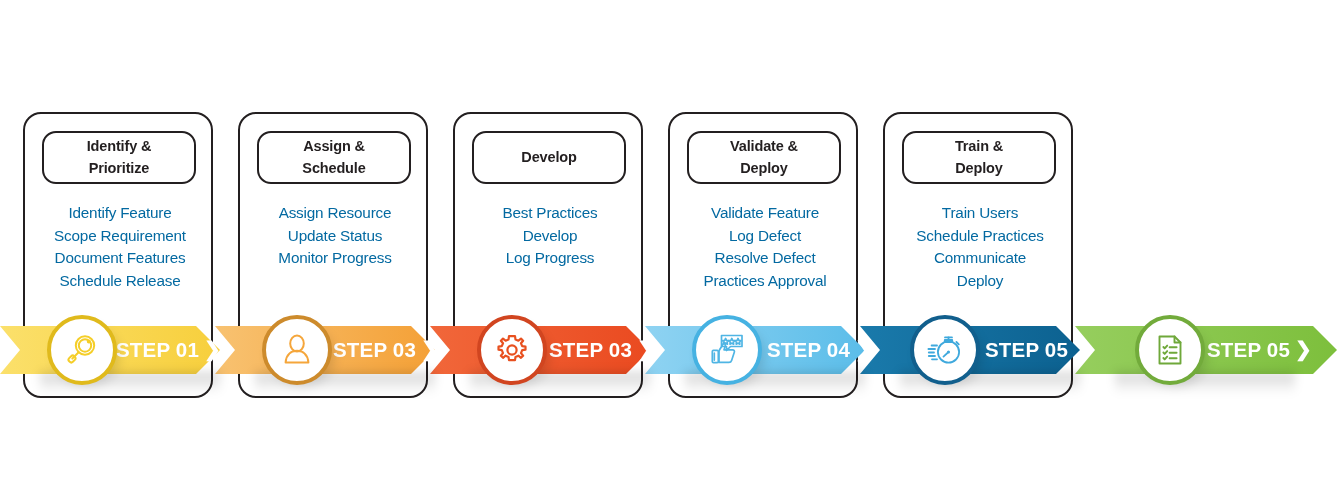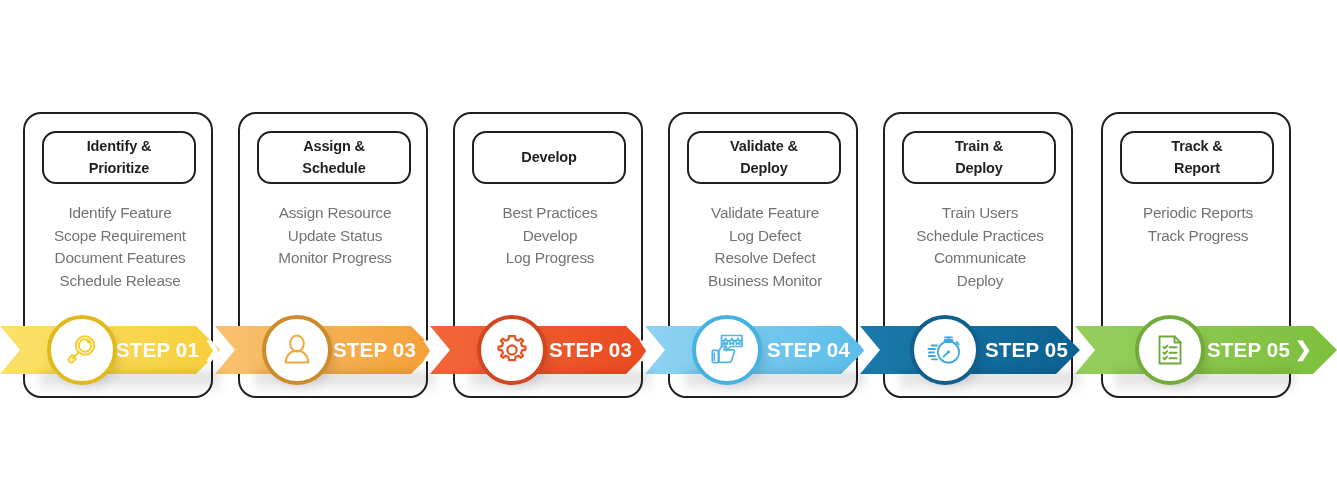--- a/index.html
+++ b/index.html
@@ -67,21 +67,21 @@
 
   .card-body {
     position: absolute;
     left: 4px;
     top: 88px;
     width: 182px;
     text-align: center;
   }
   .card-body-line {
     font-size: 15.3px;
-    color: #737373;
+    color: #0369a1;
     line-height: 22.5px;
     white-space: nowrap;
     letter-spacing: -0.2px;
   }
 
   
   .ribbons-layer {
     position: absolute;
     left: 0;
     top: 0;
@@ -209,51 +209,39 @@
       <div class="card-title-box">
         <div class="card-title">
           <span>Validate &amp;</span><br>
           <span>Deploy</span>
         </div>
       </div>
       <div class="card-body">
         <div class="card-body-line">Validate Feature</div>
         <div class="card-body-line">Log Defect</div>
         <div class="card-body-line">Resolve Defect</div>
-        <div class="card-body-line">Business Monitor</div>
+        <div class="card-body-line">Practices Approval</div>
       </div>
     </div>
 
     <div class="step-card" style="left:883px">
       <div class="card-title-box">
         <div class="card-title">
           <span>Train &amp;</span><br>
           <span>Deploy</span>
         </div>
       </div>
       <div class="card-body">
         <div class="card-body-line">Train Users</div>
         <div class="card-body-line">Schedule Practices</div>
         <div class="card-body-line">Communicate</div>
         <div class="card-body-line">Deploy</div>
       </div>
     </div>
 
-    <div class="step-card" style="left:1101px">
-      <div class="card-title-box">
-        <div class="card-title">
-          <span>Track &amp;</span><br>
-          <span>Report</span>
-        </div>
-      </div>
-      <div class="card-body">
-        <div class="card-body-line">Periodic Reports</div>
-        <div class="card-body-line">Track Progress</div>
-      </div>
-    </div>
   </div>
 
   <div class="ribbons-layer">
 
     <div class="ribbon-shadow" style="left:40px;width:180px"></div>
     <div class="ribbon-shadow" style="left:255px;width:180px"></div>
     <div class="ribbon-shadow" style="left:470px;width:180px"></div>
     <div class="ribbon-shadow" style="left:685px;width:180px"></div>
     <div class="ribbon-shadow" style="left:900px;width:180px"></div>
     <div class="ribbon-shadow" style="left:1115px;width:180px"></div>

